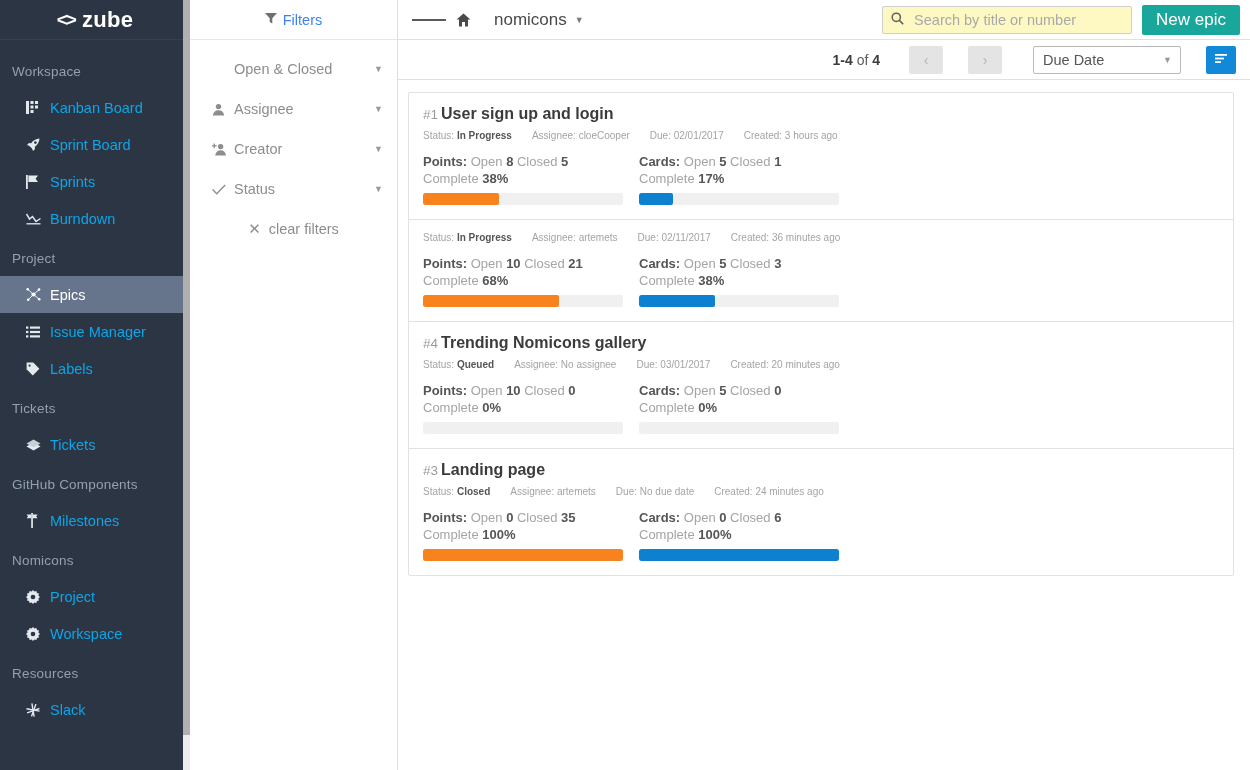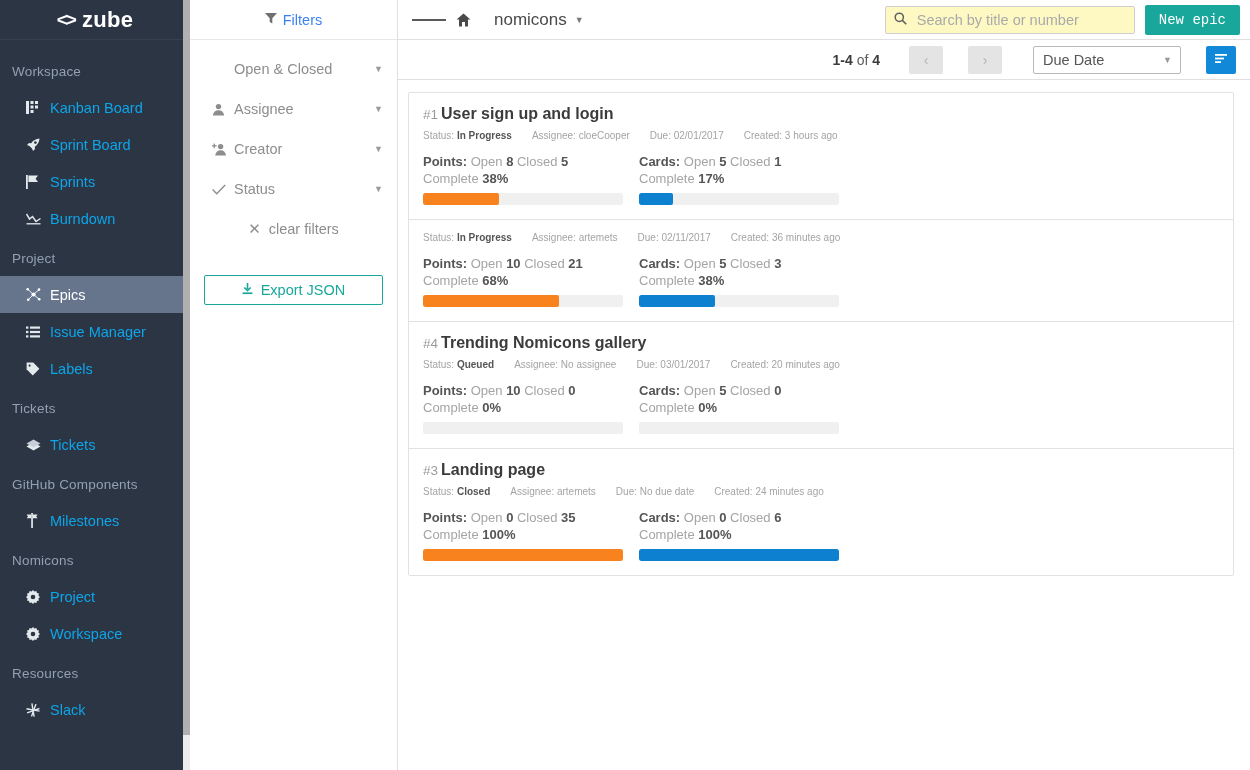--- a/index.html
+++ b/index.html
@@ -172,22 +172,22 @@
     border: 0; outline: 0; flex: 1 1 auto;
     font-size: 14.5px; color: #555;
     font-family: "Liberation Sans", sans-serif;
     background: transparent;
   }
   .search-box input::placeholder { color: #a9a9a9; }
   .new-epic {
     background: #18a79a; color: #fff;
     border: 0; border-radius: 2px;
     height: 30px; padding: 0 14px;
-    font-size: 14px; cursor: pointer;
-    font-family: Liberation Mono, monospace;
+    font-size: 17px; cursor: pointer;
+    font-family: Liberation Sans, sans-serif;
   }
 
   
   .subbar {
     height: 40px;
     display: flex; align-items: center; justify-content: flex-end;
     padding-right: 14px;
     gap: 25px;
     border-bottom: 1px solid #e0e0e0;
     background: #fff;
@@ -460,29 +460,20 @@
               <polyline points="0.6,5.6 4.7,9.8 13.2,1" stroke="#8d8d8d" stroke-width="1.4" fill="none"></polyline>
             </svg>
           </span>
           <span class="f-label">Status</span>
           <span class="caret">▼</span>
         </div>
       </div>
     <div class="clear-filters">
       <span class="x">✕</span>
       <span>clear filters</span>
-    </div>
-    <div class="export-btn">
-      <span class="dl">
-        <svg width="11" height="12" viewBox="0 0 11 12">
-            <path d="M5.5 0 v6 M2.3 4.5 L5.5 7.6 L8.7 4.5" stroke="#18a79a" stroke-width="1.6" fill="none"></path>
-            <rect x="0.6" y="9.4" width="9.8" height="1.7" fill="#18a79a"></rect>
-          </svg>
-      </span>
-      <span>Export JSON</span>
     </div>
   </section>
 
   <main class="main">
 
     <div class="topbar">
       <span class="ic hamburger">
         <span></span>
           <span></span>
           <span></span>

